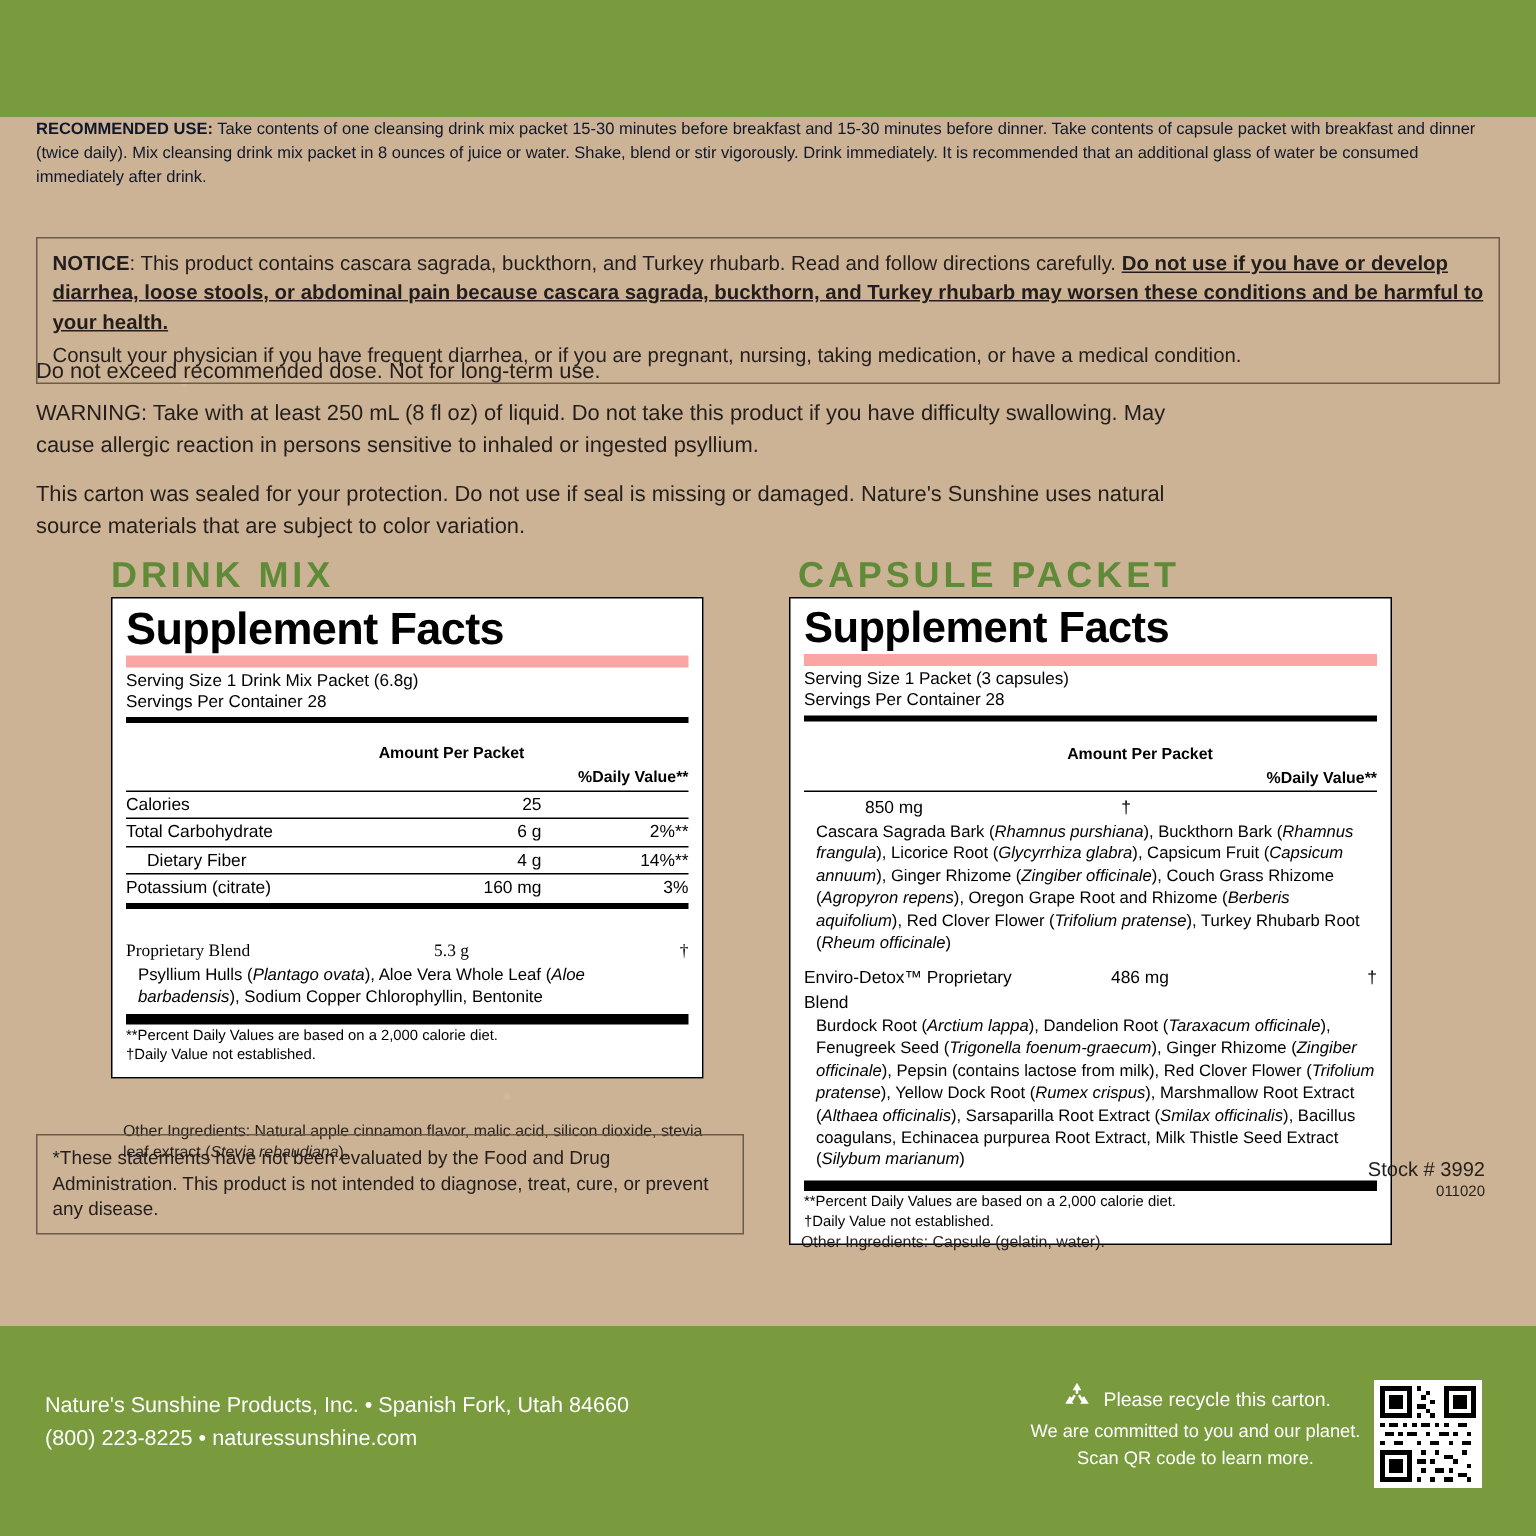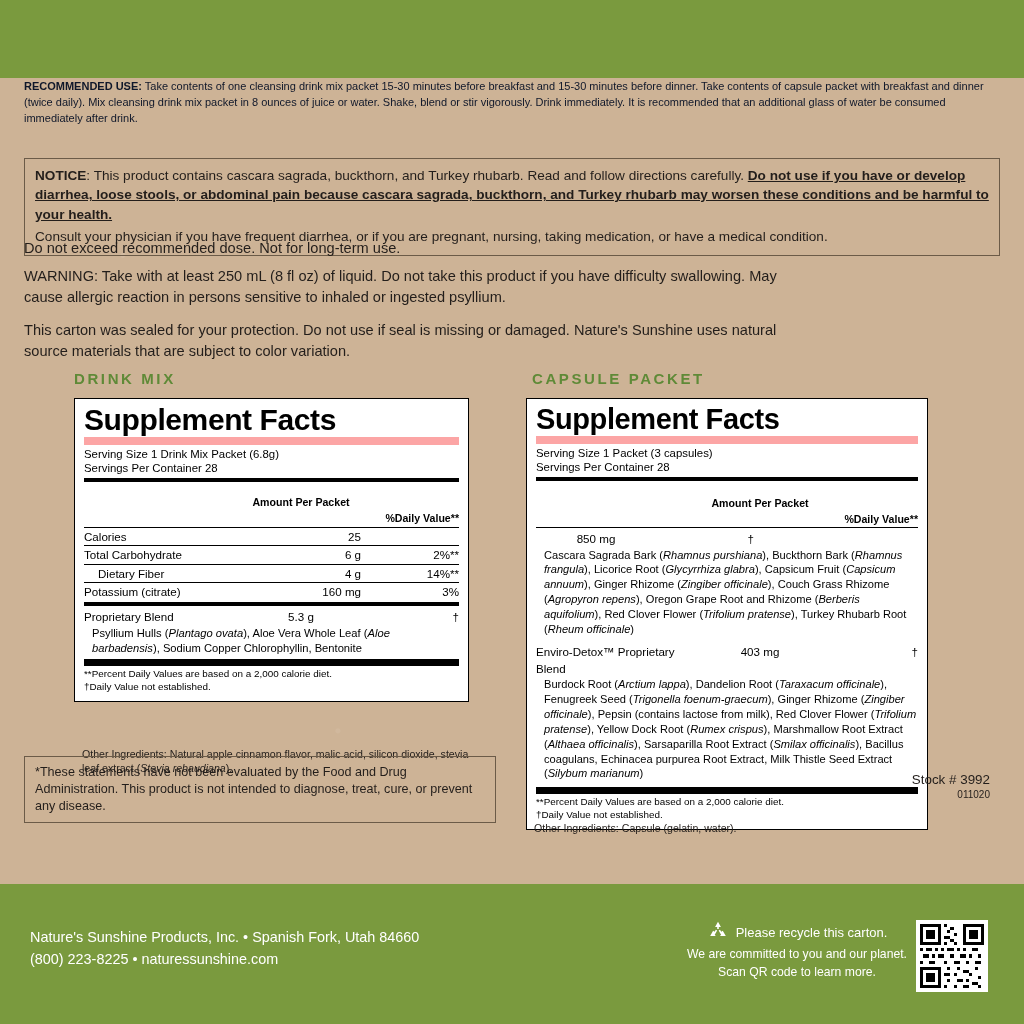--- a/index.html
+++ b/index.html
@@ -33,21 +33,21 @@
   .notice-box .bold-underline{font-weight:bold;text-decoration:underline;}
   .small-para{
     position:absolute;left:24px;width:784px;
     font-size:14.6px;line-height:1.45;color:#231e1b;
   }
   .p-dose{top:238px;}
   .p-warn{top:266px;}
   .p-carton{top:320px;}
 
   .col-title{
-    position:absolute;font-size:15px;letter-spacing:2.6px;color:#5f8a37;font-weight:bold;
+    position:absolute;font-size:24px;letter-spacing:2.6px;color:#5f8a37;font-weight:bold;
   }
   .sf-panel{
     position:absolute;background:#ffffff;border:1px solid #000;
     padding:6px 9px 7px 9px;box-sizing:border-box;color:#000;
   }
   .sf-title{
     font-family:"Liberation Sans", sans-serif;
     font-weight:bold;font-size:30px;line-height:1.02;letter-spacing:-0.4px;
     border-bottom:8px solid #fca5a5;padding-bottom:1px;margin-bottom:2px;
   }
@@ -149,21 +149,21 @@
       <div class="amt">4 g</div>
       <div class="dv">14%**</div>
     </div>
     <div class="nut-row">
       <div class="nm">Potassium (citrate)</div>
       <div class="amt">160 mg</div>
       <div class="dv">3%</div>
     </div>
 
     <div class="rule-med"></div>
-    <div class="blend-row" style="margin-top:3px;">
+    <div class="blend-row" style="margin-top:20px;font-family:Liberation Serif, serif;">
       <div class="nm">Proprietary Blend</div>
       <div class="amt">5.3 g</div>
       <div class="dv">†</div>
     </div>
     <div class="ing-text">
       Psyllium Hulls (<i>Plantago ovata</i>), Aloe Vera Whole Leaf (<i>Aloe barbadensis</i>), Sodium Copper Chlorophyllin, Bentonite
     </div>
     <div class="rule-thick"></div>
     <div class="foot-note">**Percent Daily Values are based on a 2,000 calorie diet.</div>
     <div class="foot-note">†Daily Value not established.</div>
@@ -189,21 +189,21 @@
     <div class="blend-row" style="margin-top:3px;">
       <div class="amt">850 mg</div>
       <div class="dv">†</div>
     </div>
     <div class="cap-blend-body">
       Cascara Sagrada Bark (<i>Rhamnus purshiana</i>), Buckthorn Bark (<i>Rhamnus frangula</i>), Licorice Root (<i>Glycyrrhiza glabra</i>), Capsicum Fruit (<i>Capsicum annuum</i>), Ginger Rhizome (<i>Zingiber officinale</i>), Couch Grass Rhizome (<i>Agropyron repens</i>), Oregon Grape Root and Rhizome (<i>Berberis aquifolium</i>), Red Clover Flower (<i>Trifolium pratense</i>), Turkey Rhubarb Root (<i>Rheum officinale</i>)
     </div>
 
     <div class="blend-row" style="margin-top:7px;">
       <div class="nm">Enviro-Detox™ Proprietary Blend</div>
-      <div class="amt">403 mg</div>
+      <div class="amt">486 mg</div>
       <div class="dv">†</div>
     </div>
     <div class="cap-blend-body">
       Burdock Root (<i>Arctium lappa</i>), Dandelion Root (<i>Taraxacum officinale</i>), Fenugreek Seed (<i>Trigonella foenum-graecum</i>), Ginger Rhizome (<i>Zingiber officinale</i>), Pepsin (contains lactose from milk), Red Clover Flower (<i>Trifolium pratense</i>), Yellow Dock Root (<i>Rumex crispus</i>), Marshmallow Root Extract (<i>Althaea officinalis</i>), Sarsaparilla Root Extract (<i>Smilax officinalis</i>), Bacillus coagulans, Echinacea purpurea Root Extract, Milk Thistle Seed Extract (<i>Silybum marianum</i>)
     </div>
 
     <div class="rule-thick" style="margin-top:6px;"></div>
     <div class="foot-note">**Percent Daily Values are based on a 2,000 calorie diet.</div>
     <div class="foot-note">†Daily Value not established.</div>
   </div>

